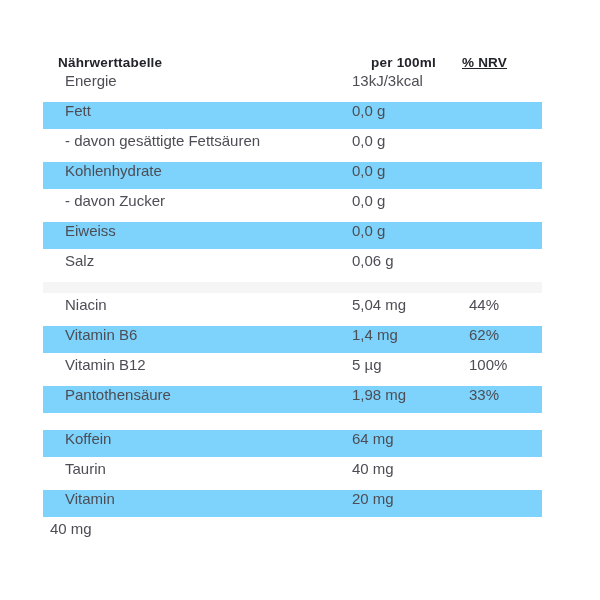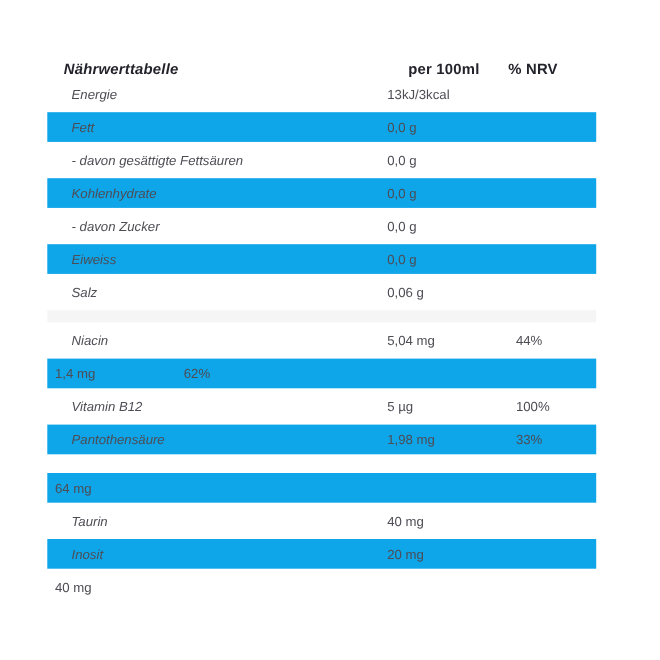--- a/index.html
+++ b/index.html
@@ -23,39 +23,38 @@
     align-items: flex-end;
     padding-bottom: 2px;
     box-sizing: border-box;
     font-size: 13.5px;
     font-weight: 700;
     color: #23232b;
     letter-spacing: 0.2px;
   }
   .row {
     display: flex;
-    align-items: center;
     height: 27px;
     margin-bottom: 3px;
-    font-size: 12px;
+    font-size: 15px;
     font-weight: 400;
     color: #4d4d55;
   }
-  .row.alt { background: #0ea5e9; }
+  .row.alt { background: #7dd3fc; }
   .spacer {
     height: 11px;
     margin-bottom: 3px;
   }
   .spacer.alt { background: #f5f5f6; }
-  .c1 { width: 302px; padding-left: 22px; box-sizing: border-box; font-style: italic; }
+  .c1 { width: 302px; padding-left: 22px; box-sizing: border-box; }
   .c2 { width: 117px; padding-left: 7px;  box-sizing: border-box; }
   .c3 { flex: 1;      padding-left: 7px;  box-sizing: border-box; }
   .header-row .c1 { padding-left: 15px; }
   .header-row .c2 { padding-left: 0; text-align: center; }
-  .header-row .c3 { padding-left: 0; }
+  .header-row .c3 { padding-left: 0; text-decoration: underline; }
 </style>
 </head>
 <body>
 
 <div class="page">
   <div class="ntable">
 
     <div class="header-row">
       <div class="c1">Nährwerttabelle</div>
       <div class="c2">per 100ml</div>
@@ -106,51 +105,53 @@
 
     <div class="spacer alt"></div>
 
     <div class="row">
       <div class="c1">Niacin</div>
       <div class="c2">5,04 mg</div>
       <div class="c3">44%</div>
     </div>
 
     <div class="row alt">
+      <div class="c1">Vitamin B6</div>
       <div class="c2">1,4 mg</div>
       <div class="c3">62%</div>
     </div>
 
     <div class="row">
       <div class="c1">Vitamin B12</div>
       <div class="c2">5 µg</div>
       <div class="c3">100%</div>
     </div>
 
     <div class="row alt">
       <div class="c1">Pantothensäure</div>
       <div class="c2">1,98 mg</div>
       <div class="c3">33%</div>
     </div>
 
     <div class="spacer"></div>
 
     <div class="row alt">
+      <div class="c1">Koffein</div>
       <div class="c2">64 mg</div>
       <div class="c3"></div>
     </div>
 
     <div class="row">
       <div class="c1">Taurin</div>
       <div class="c2">40 mg</div>
       <div class="c3"></div>
     </div>
 
     <div class="row alt">
-      <div class="c1">Inosit</div>
+      <div class="c1">Vitamin</div>
       <div class="c2">20 mg</div>
       <div class="c3"></div>
     </div>
 
     <div class="row">
       <div class="c2">40 mg</div>
       <div class="c3"></div>
     </div>
 
   </div>

